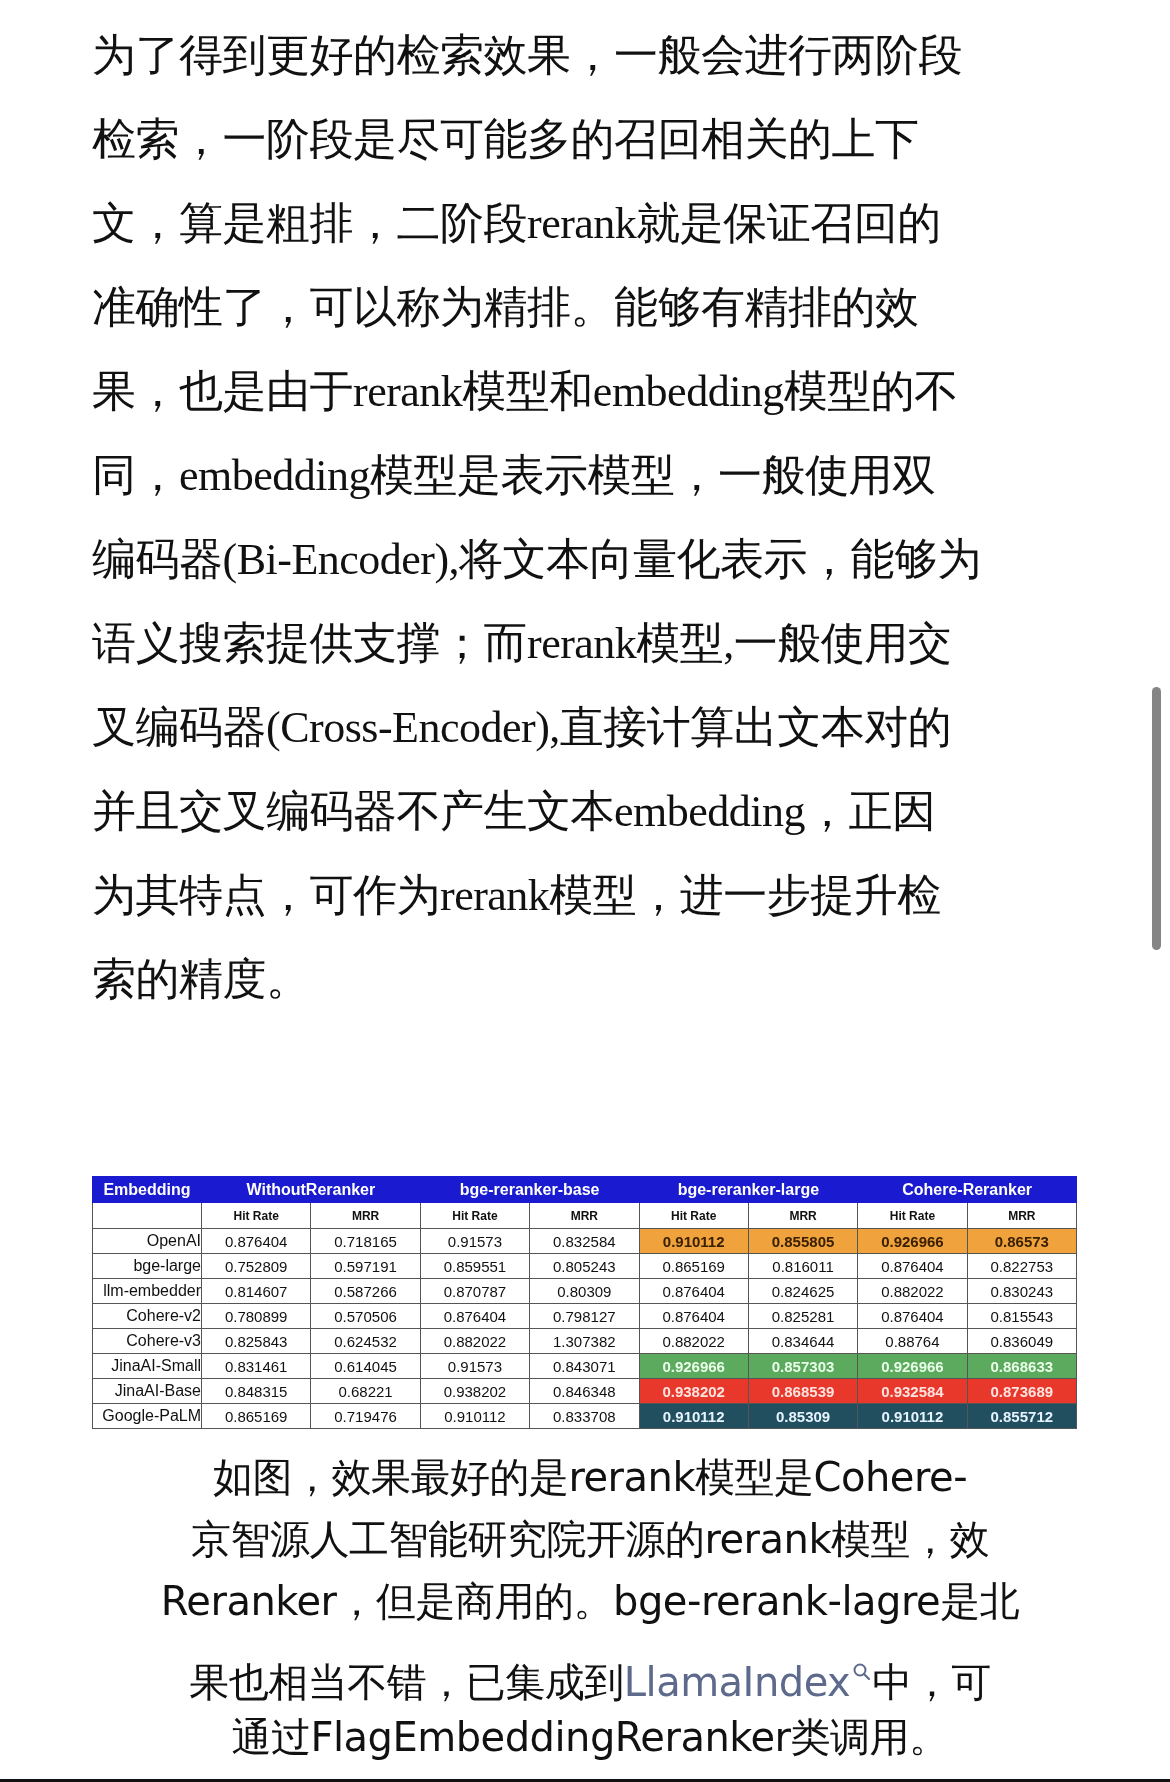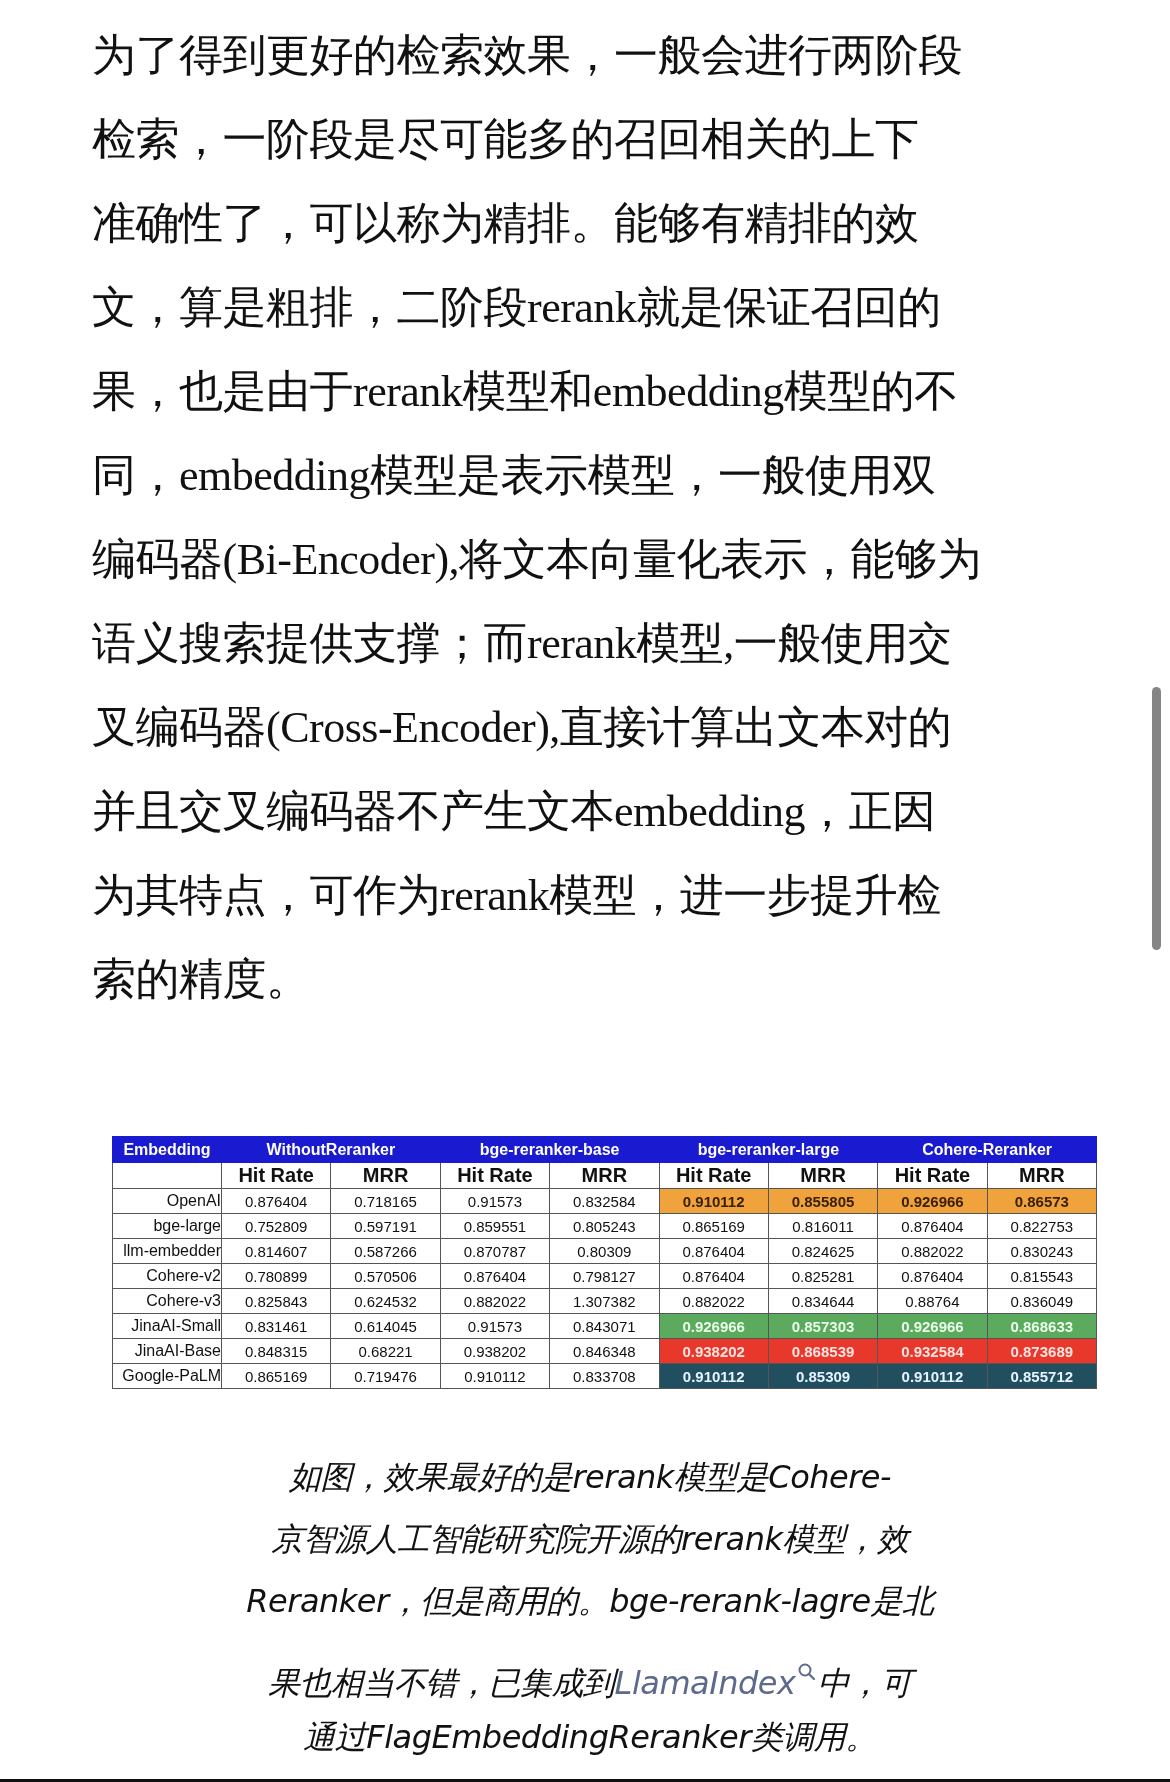--- a/index.html
+++ b/index.html
@@ -9,68 +9,68 @@
     font-family:"DejaVu Sans", "Liberation Sans", sans-serif;
   }
   .para1 {
     position:absolute; left:92px; top:24px; width:1000px;font-family:Liberation Serif, serif;
   }
   .para1 .line {
     height:84px; line-height:64px; font-size:44px; white-space:nowrap;
     letter-spacing:-0.5px;
   }
   .table-wrap {
-    position:absolute; left:92px; top:1136px; width:850px;margin-left:20px;
+    position:absolute; left:92px; top:1176px; width:850px;
   }
   table.cmp {
     border-collapse:collapse; width:985px; table-layout:fixed;
     font-family:"Liberation Sans", sans-serif; font-size:15px;
   }
   table.cmp col.c0 { width:109px; }
   table.cmp td, table.cmp th {
     border:1.5px solid #555; text-align:center; padding:0; height:24px;
     white-space:nowrap; overflow:hidden;
   }
   table.cmp tr.group th {
     background:#1a1ad0; color:#ffffff; font-weight:bold; font-size:16px; height:25px;
     border-color:#1a1ad0;
   }
-  table.cmp tr.sub th { background:#ffffff; color:#111; font-weight:bold; font-size:20px; height:25px; }
+  table.cmp tr.sub th { background:#ffffff; color:#111; font-weight:bold; font-size:12px; height:25px; }
   table.cmp td.name { font-size:16px;text-align:right; }
   td.hl { font-weight:bold; }
   td.hl-orange { background:#f0a23c; color:#3a2000; }
   td.hl-darkred { background:#9a1b1b; color:#ffe0e0; }
   td.hl-green { background:#5caa5e; color:#eaffea; }
   td.hl-red { background:#e7382b; color:#ffe4e0; }
   td.hl-teal { background:#214f60; color:#e6f4ff; }
   .para2 {
     position:absolute; left:100px; top:1446px; width:980px; text-align:center;
   }
   .para2 .line {
-    font-size:32px; line-height:62px; height:62px; white-space:nowrap; letter-spacing:-0.5px;font-style:italic;
+    font-size:40px; line-height:62px; height:62px; white-space:nowrap; letter-spacing:-0.5px;
   }
   .para2 .line.gap { margin-top:12px; }
   .link { color:#5d6a8c; }
   .link-icon { display:inline-block; vertical-align:super; font-size:22px; color:#5d6a8c; margin-left:2px; }
   .scrollbar {
     position:absolute; left:1152px; top:687px; width:9px; height:263px;
     background:#858585; border-radius:5px;
   }
   .bottom-rule {
     position:absolute; left:0; top:1779px; width:1170px; height:3px; background:#111;
   }
 </style>
 </head>
 <body>
 
 <div class="para1">
   <div class="line">为了得到更好的检索效果，一般会进行两阶段</div>
   <div class="line">检索，一阶段是尽可能多的召回相关的上下</div>
+  <div class="line">文，算是粗排，二阶段rerank就是保证召回的</div>
   <div class="line">准确性了，可以称为精排。能够有精排的效</div>
-  <div class="line">文，算是粗排，二阶段rerank就是保证召回的</div>
   <div class="line">果，也是由于rerank模型和embedding模型的不</div>
   <div class="line">同，embedding模型是表示模型，一般使用双</div>
   <div class="line">编码器(Bi-Encoder),将文本向量化表示，能够为</div>
   <div class="line">语义搜索提供支撑；而rerank模型,一般使用交</div>
   <div class="line">叉编码器(Cross-Encoder),直接计算出文本对的</div>
   <div class="line">并且交叉编码器不产生文本embedding，正因</div>
   <div class="line">为其特点，可作为rerank模型，进一步提升检</div>
   <div class="line">索的精度。</div>
 </div>
 

